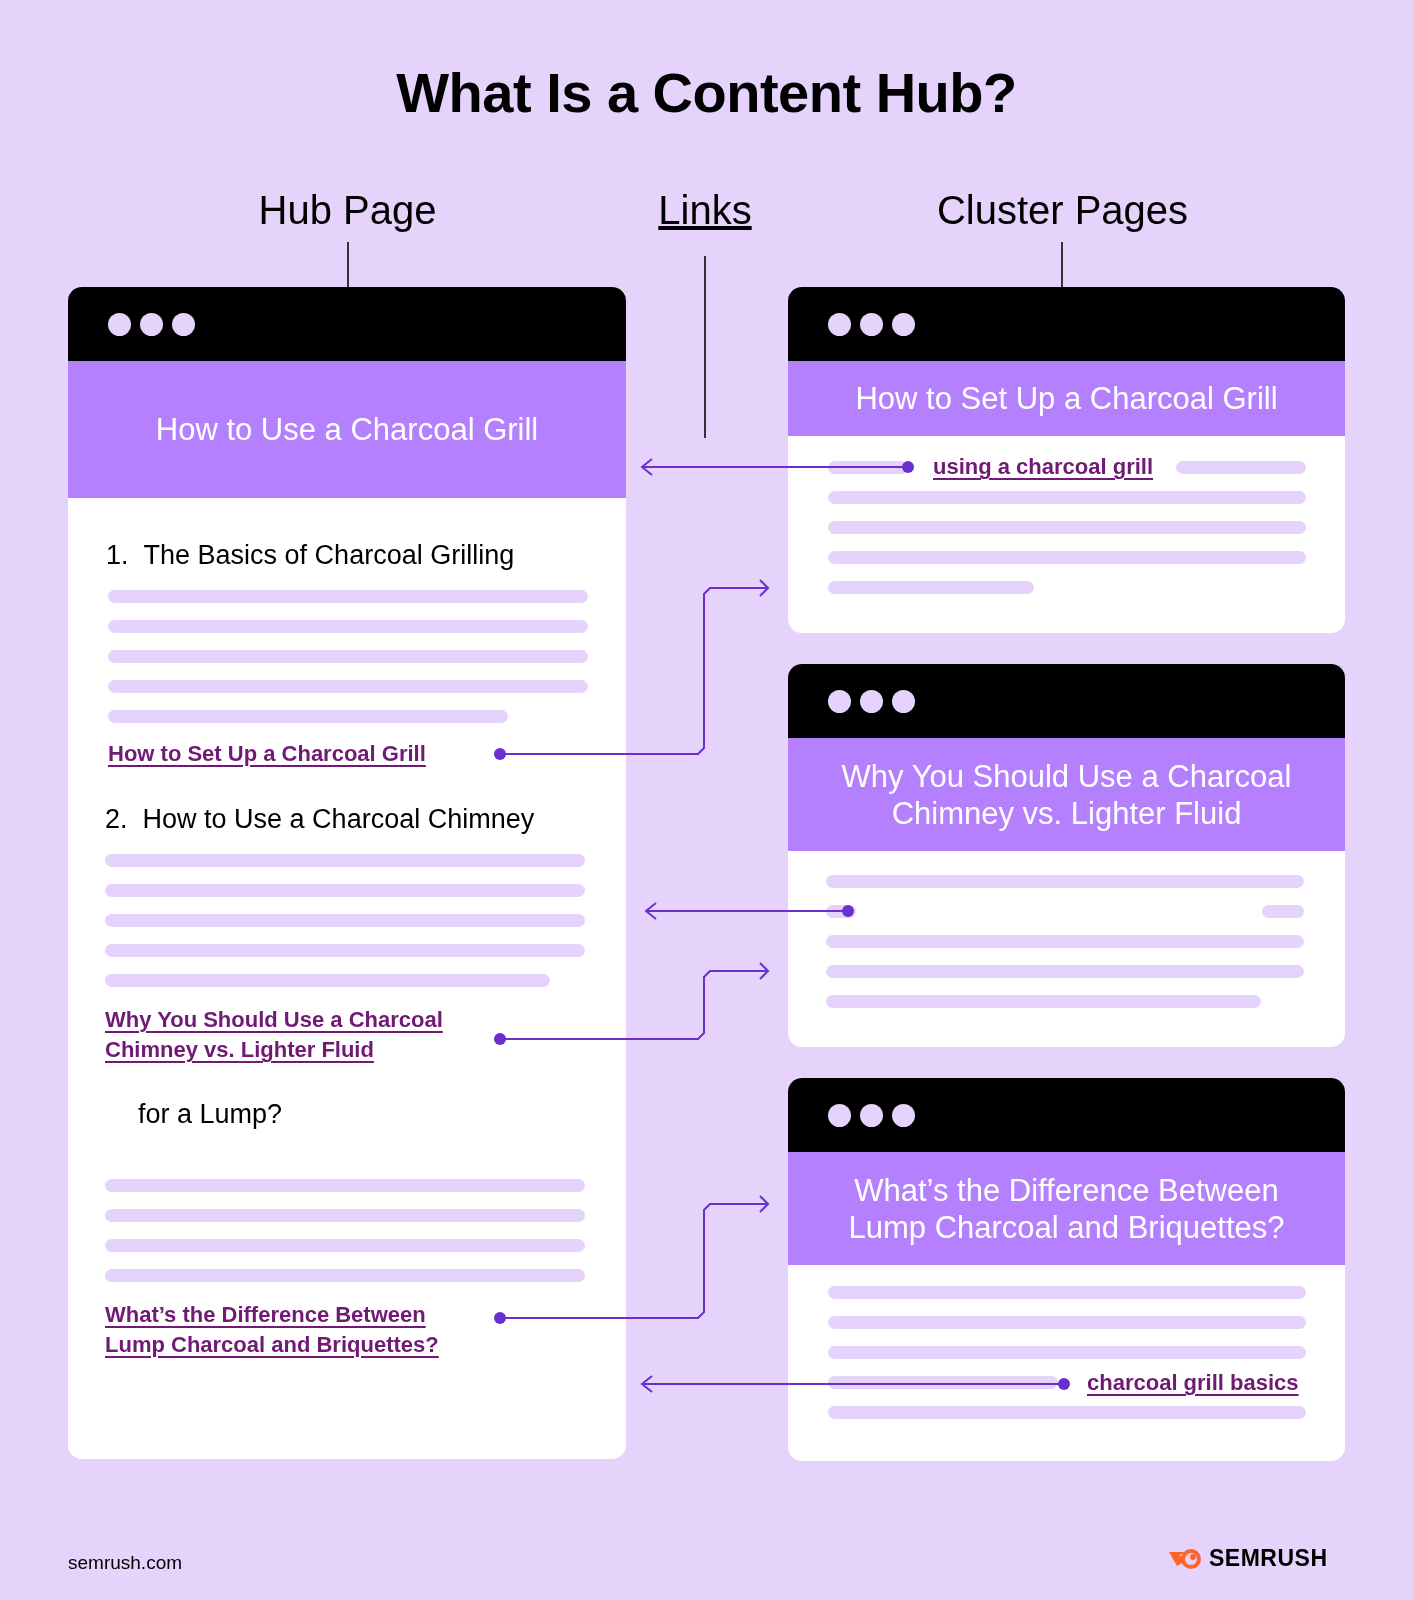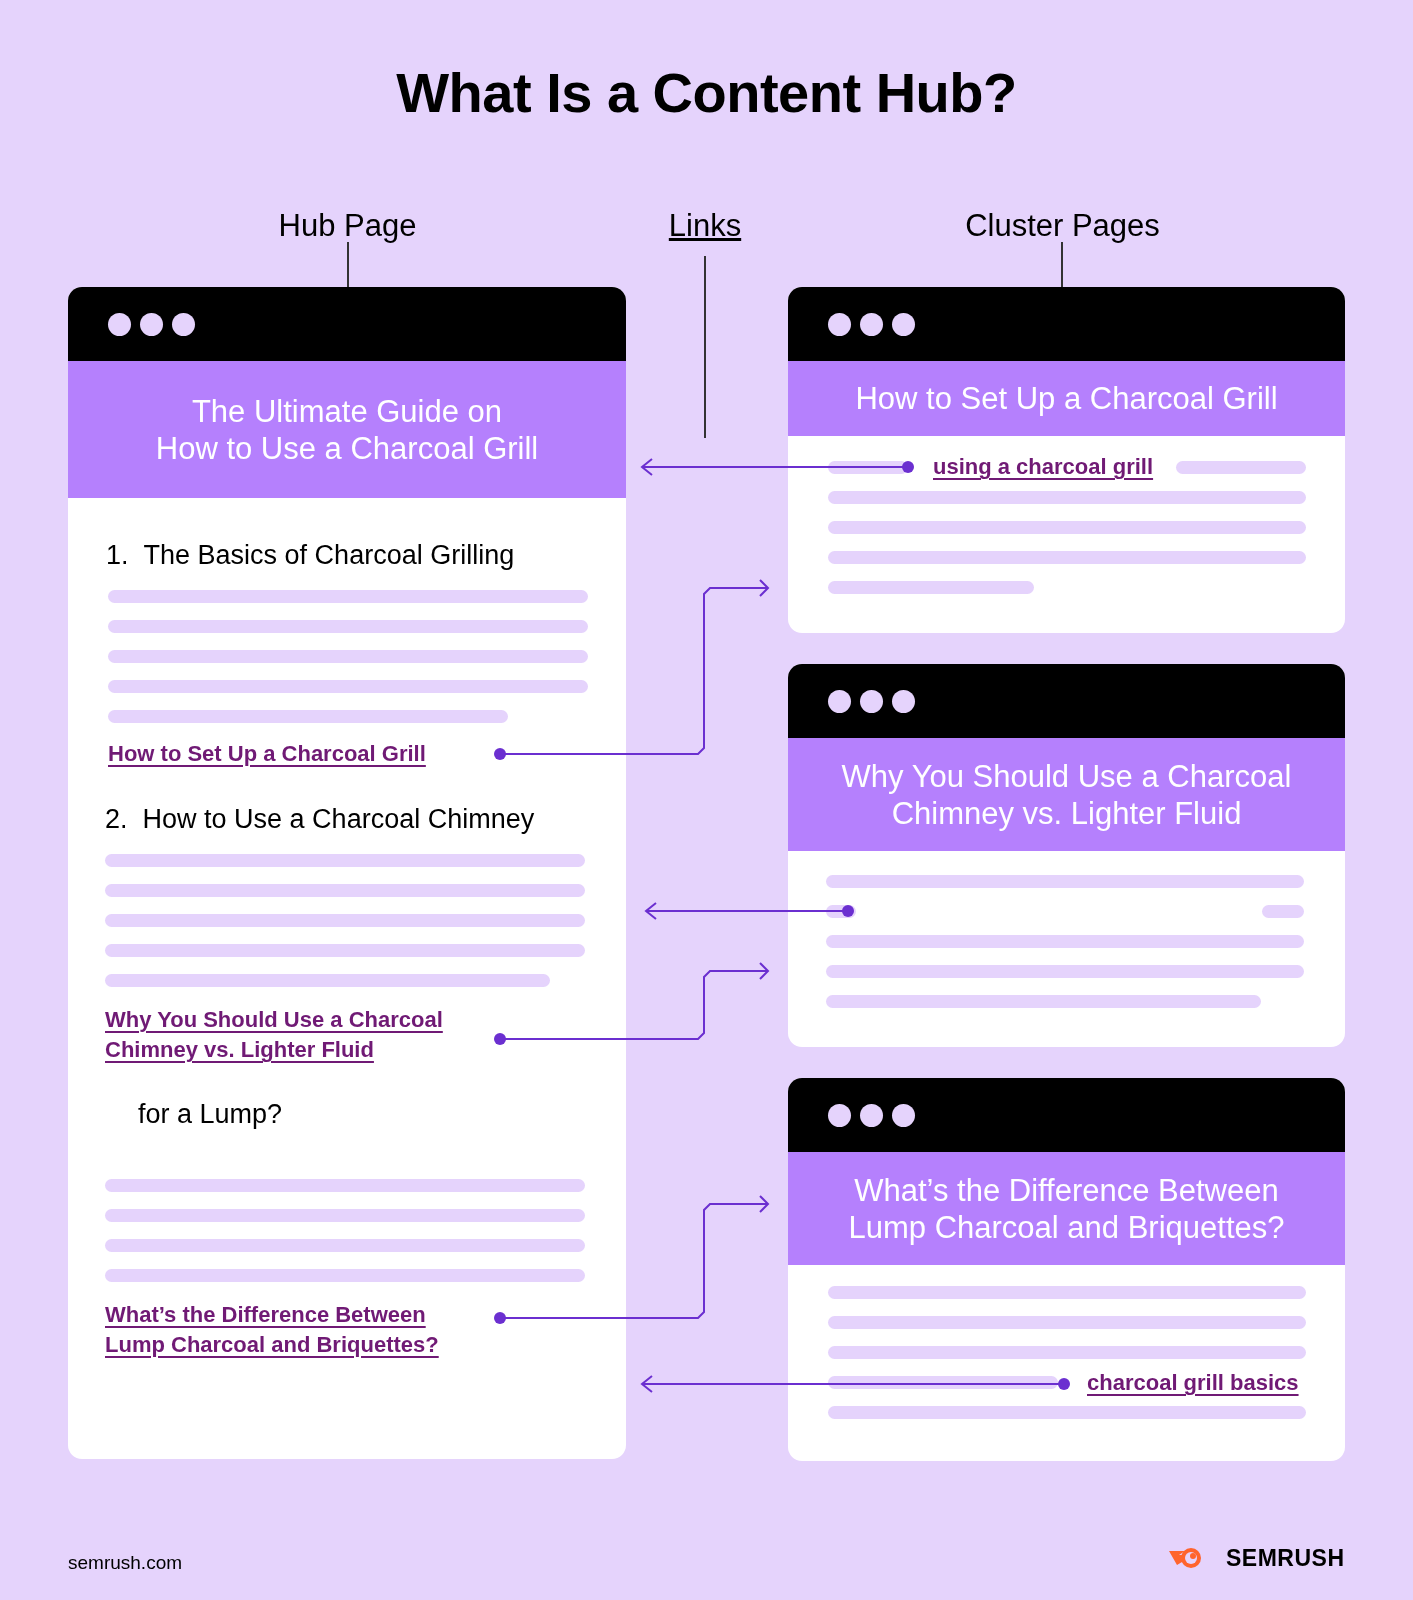--- a/index.html
+++ b/index.html
@@ -7,21 +7,21 @@
     width:1413px; height:1600px; position:relative; overflow:hidden;
     background:#e5d3fc;
     font-family:"Liberation Sans", sans-serif;
     color:#000;
   }
   .abs { position:absolute; }
   .title {
     left:0; width:1413px; top:60px; text-align:center;
     font-size:56px; font-weight:bold; letter-spacing:-0.5px;
   }
-  .col-label { font-size:31px; top:188px; text-align:center;margin-top:20px; }
+  .col-label { font-size:40px; top:188px; text-align:center; }
   .vline { width:1.5px; background:#333; }
 
   .window {
     position:absolute; background:#fff; border-radius:14px; overflow:hidden;
   }
   .win-bar {
     height:74px; background:#000; position:relative;
   }
   .dot {
     position:absolute; top:26px; width:23px; height:23px; border-radius:50%;
@@ -36,21 +36,21 @@
   .section-title {
     position:absolute; font-size:27px; line-height:33px; color:#000;
   }
   .link {
     position:absolute; color:#701a75; font-weight:bold; font-size:22px;
     line-height:30px; text-decoration:underline; text-underline-offset:4px;
     text-decoration-thickness:2px;
   }
   svg.connectors { position:absolute; left:0; top:0; }
   .footer-left { left:68px; top:1552px; font-size:19px; color:#000; }
-  .logo { left:1167px; top:1545px; display:flex; align-items:flex-start; gap:23px; }
+  .logo { left:1167px; top:1545px; display:flex; align-items:center; gap:6px; }
   .logo-text { font-weight:bold; font-size:23px; letter-spacing:0.5px; }
 </style>
 </head>
 <body>
 
 <div class="abs title">What Is a Content Hub?</div>
 
 <div class="abs col-label" style="left:240px;width:215px;">Hub Page</div>
 <div class="abs col-label" style="left:630px;width:150px;text-decoration:underline;">Links</div>
 <div class="abs col-label" style="left:930px;width:265px;">Cluster Pages</div>
@@ -59,21 +59,20 @@
 <div class="abs vline" style="left:704px;top:256px;height:182px;"></div>
 <div class="abs vline" style="left:1061px;top:242px;height:45px;"></div>
 
 <div class="window" style="left:68px;top:287px;width:558px;height:1172px;">
   <div class="win-bar">
     <span class="dot" style="left:40px;"></span>
     <span class="dot" style="left:72px;"></span>
     <span class="dot" style="left:104px;"></span>
   </div>
   <div class="win-head" style="height:137px;flex-direction:column;">
-    <div>The Ultimate Guide on</div>
     <div>How to Use a Charcoal Grill</div>
   </div>
 
   <div class="section-title" style="left:38px;top:252px;">
     <span>1.</span>&nbsp;&nbsp;<span>The Basics of Charcoal Grilling</span>
   </div>
   <div class="bar" style="left:40px;top:303px;width:480px;"></div>
   <div class="bar" style="left:40px;top:333px;width:480px;"></div>
   <div class="bar" style="left:40px;top:363px;width:480px;"></div>
   <div class="bar" style="left:40px;top:393px;width:480px;"></div>

